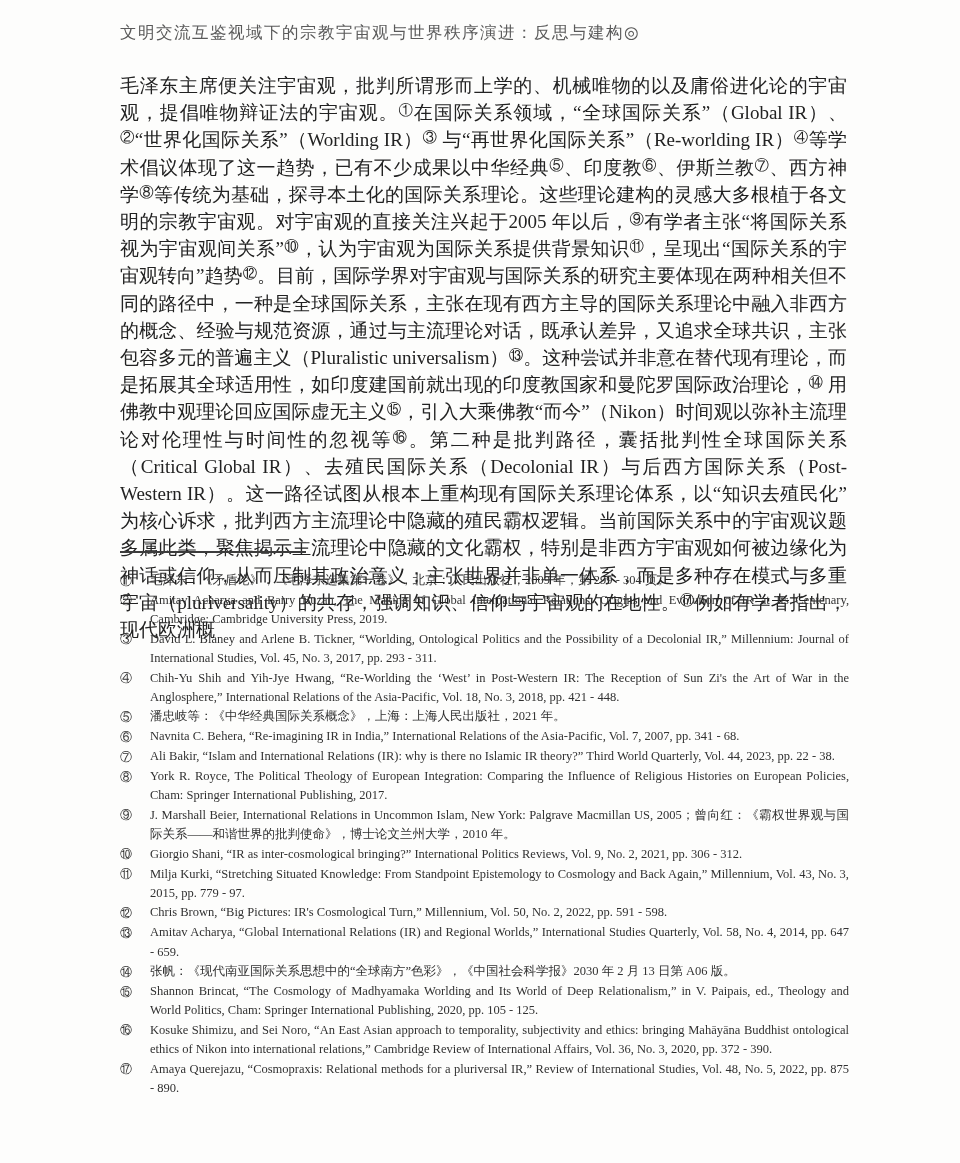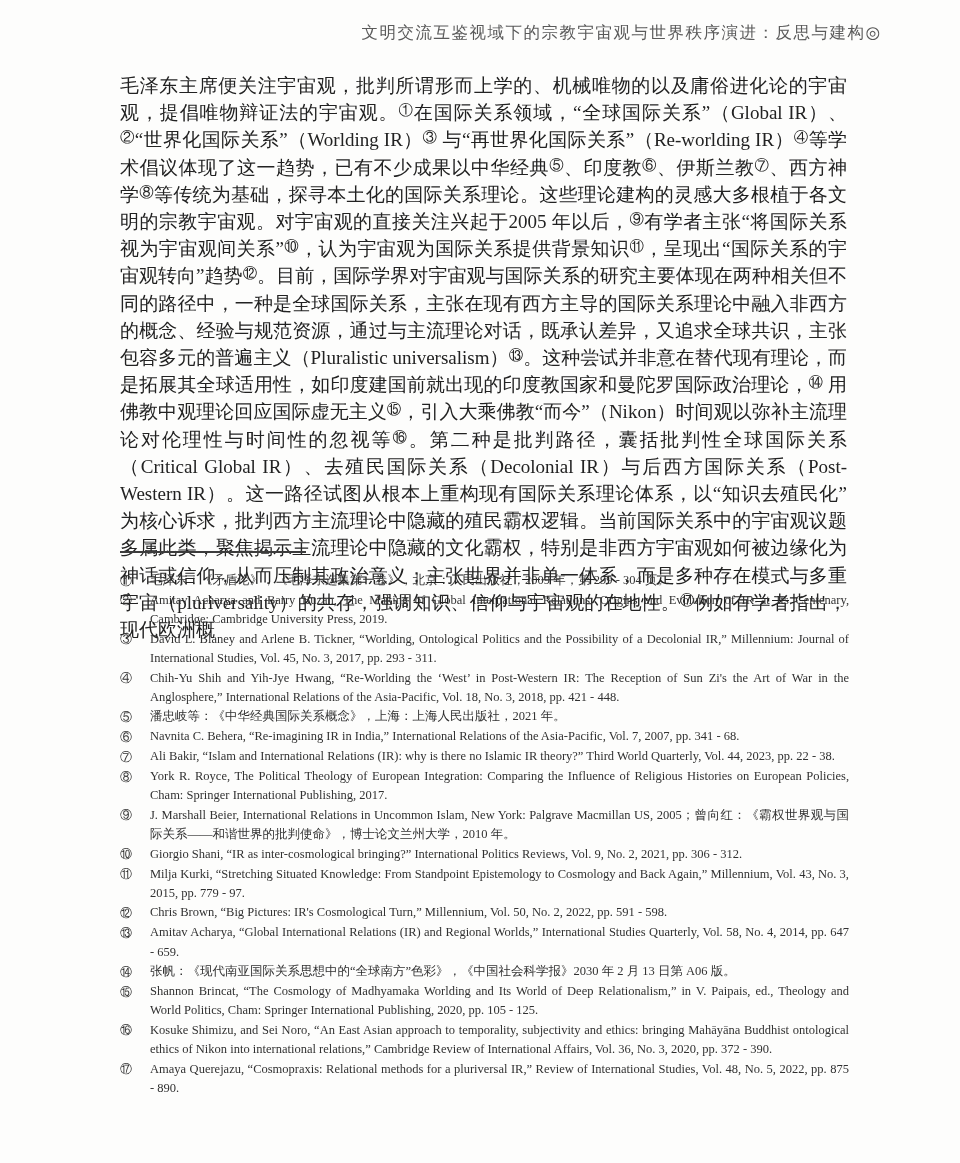--- a/index.html
+++ b/index.html
@@ -14,21 +14,21 @@
     background: #fdfdfc;
     overflow: hidden;
     font-family: "Liberation Serif", "DejaVu Serif", serif;
     color: #262626;
   }
   .running-header {
     position: absolute;
     top: 22px;
     left: 120px;
     width: 760px;
-    text-align: right;
+    text-align: left;
     font-size: 16.5px;
     letter-spacing: 1.5px;
     color: #5a5a5a;
     white-space: nowrap;
   }
   .running-header .hdr-mark {
     letter-spacing: 0;
     color: #5a5a5a;
   }
   .body-text {

